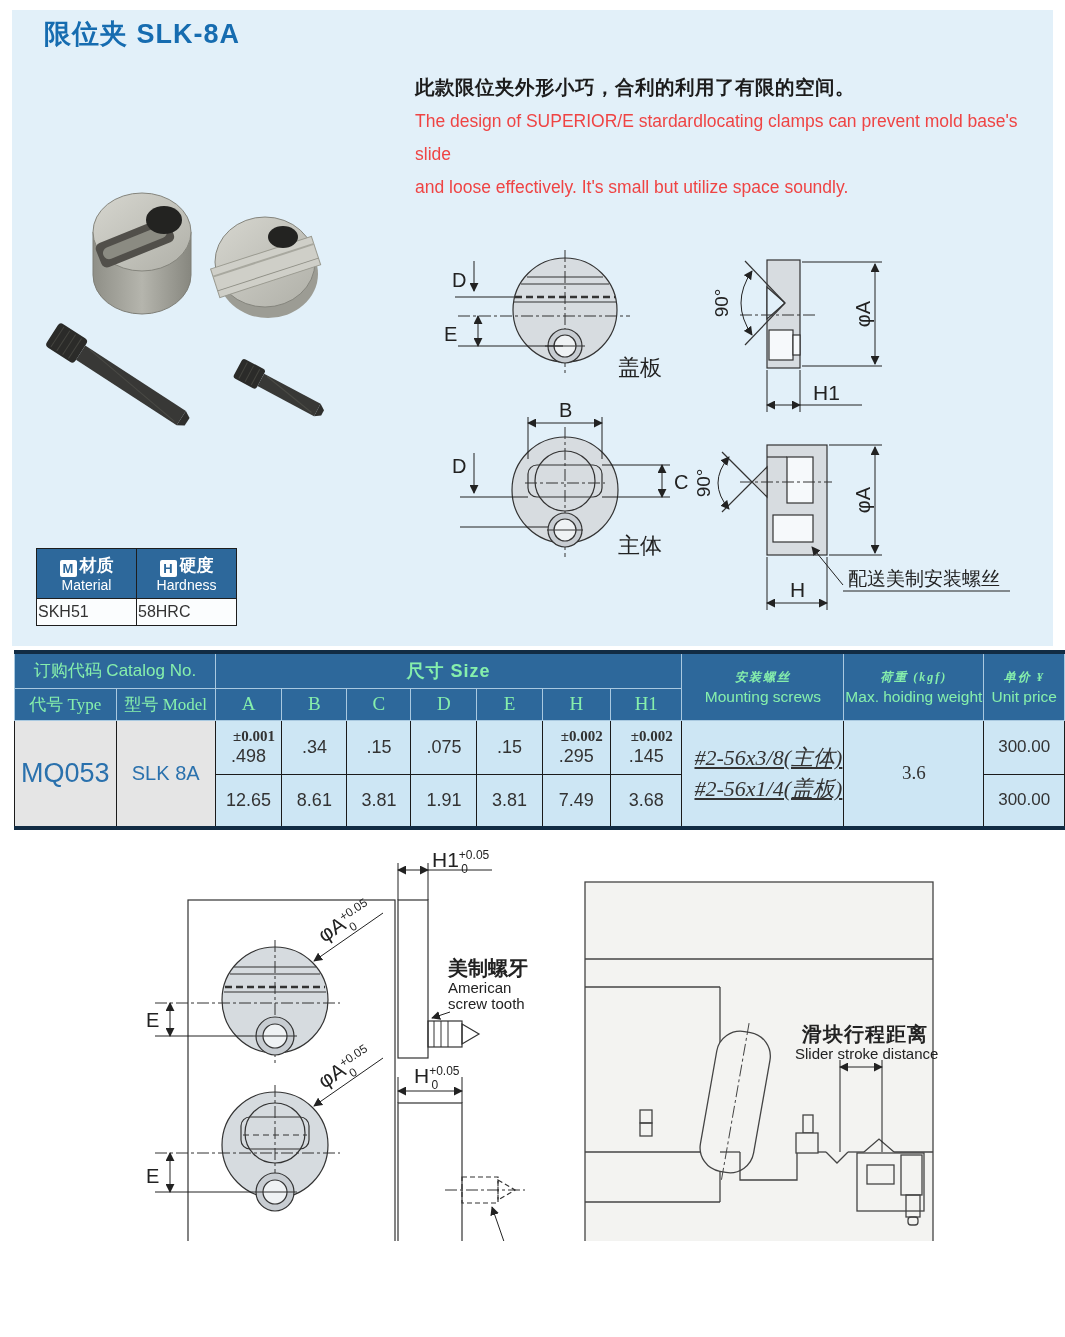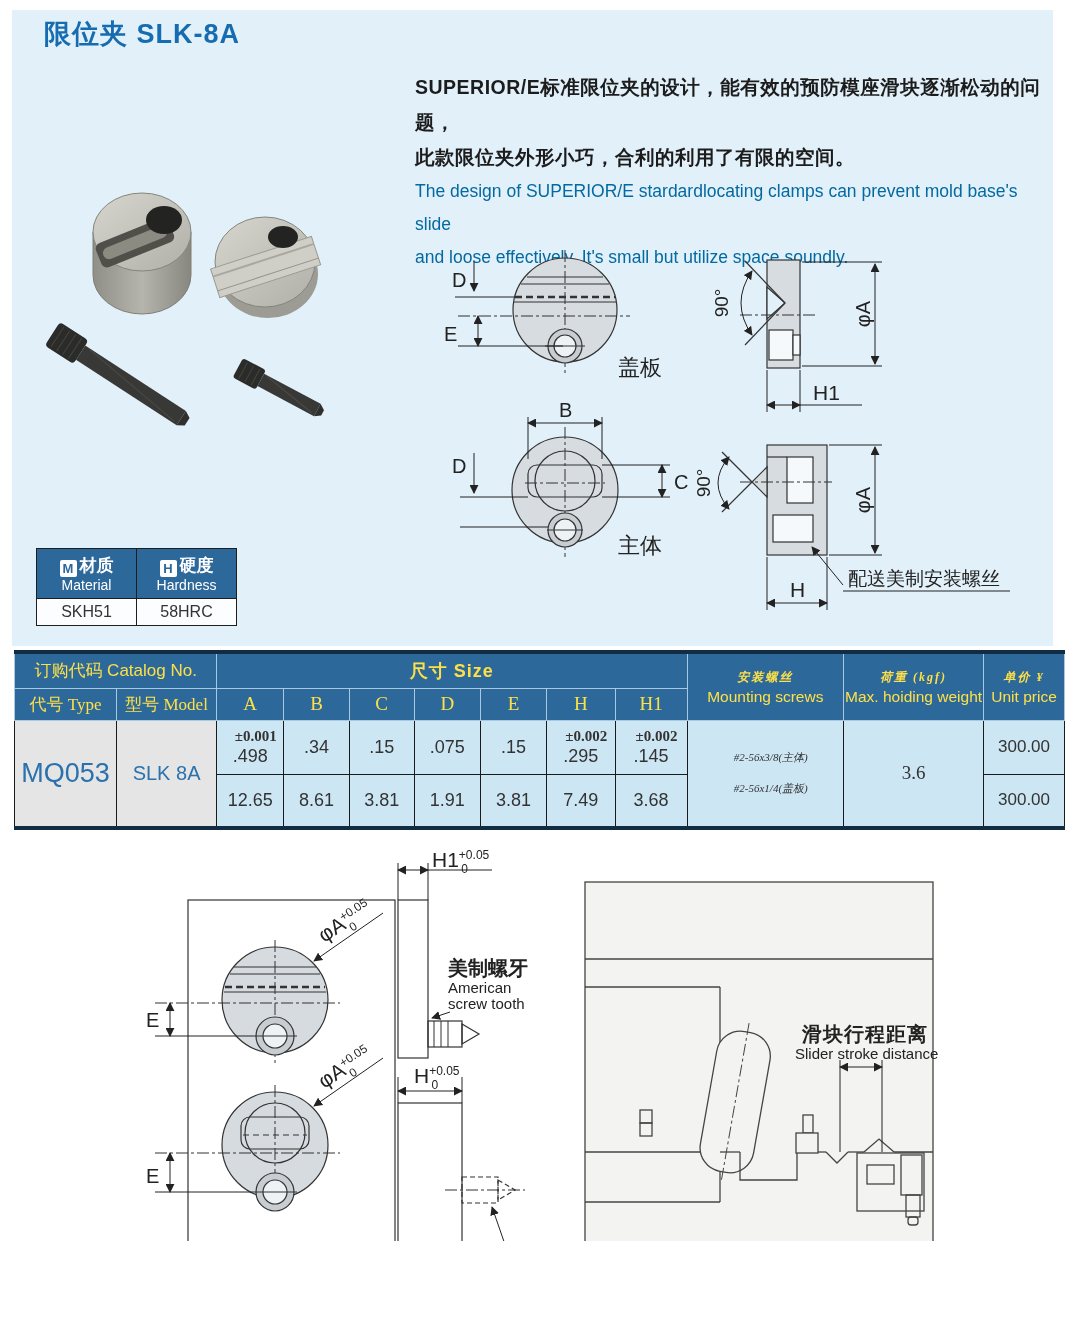--- a/index.html
+++ b/index.html
@@ -3,62 +3,61 @@
 <meta charset="utf-8">
 <style>
   html,body{margin:0;padding:0;background:#fff;}
   .page{position:relative;width:1065px;height:1241px;background:#fff;
         font-family:"Liberation Sans",sans-serif;overflow:hidden;}
   .panel{position:absolute;left:12px;top:10px;width:1041px;height:636px;background:#e2f0f9;}
   .title{position:absolute;left:44px;top:16px;font-size:27px;font-weight:bold;color:#166cb0;letter-spacing:1px;}
   .intro{position:absolute;left:415px;top:70px;width:635px;}
   .intro p{margin:0;}
   .intro .zh{font-size:19.5px;font-weight:bold;color:#1c1c1c;line-height:35px;letter-spacing:0.5px;}
-  .intro .en{font-size:17.5px;color:#0369a1;line-height:33px;}
+  .intro .en{font-size:17.5px;color:#ef4444;line-height:33px;}
   .abs{position:absolute;}
   
   .specbox{position:absolute;left:36px;top:548px;border-collapse:collapse;}
   .specbox td{border:1px solid #1e1e1e;}
   .specbox .hd{background:#2d689b;color:#fff;width:97px;height:47px;text-align:center;vertical-align:middle;}
   .specbox .hd .l1{font-size:17px;font-weight:bold;line-height:21px;}
   .specbox .hd .l2{font-size:14px;line-height:16px;}
   .badge{display:inline-block;width:17px;height:17px;background:#fff;color:#2d689b;font-size:13px;font-weight:bold;line-height:17px;text-align:center;border-radius:2px;vertical-align:-2px;margin-right:3px;}
-  .specbox .val{background:#fbfdfe;height:24px;text-align:center;font-size:16px;color:#333;}
+  .specbox .val{background:#fbfdfe;height:24px;font-size:16px;color:#333;}
   
   .spec-table{position:absolute;left:14px;top:650px;border-collapse:collapse;table-layout:fixed;
               border:1px solid #15314a;border-top:4px solid #122c44;border-bottom:4px solid #122c44;}
   .spec-table td{overflow:hidden;vertical-align:middle;}
-  .spec-table .hd{background:#2d689b;color:#fde047;border:1px solid #a9c9e0;text-align:center;}
+  .spec-table .hd{background:#2d689b;color:#86efac;border:1px solid #a9c9e0;text-align:center;}
   tr.hr1{height:36px;} tr.hr2{height:32px;font-family:Liberation Serif, serif;} tr.dr{height:54px;}
   .catalog-hd{font-size:17px;} .size-hd{font-size:18px;letter-spacing:1px;font-weight:bold;} .letter-hd{font-size:19px;}
   .two-hd .zh{font-size:12px;font-weight:bold;font-style:italic;font-family:"Liberation Serif",serif;letter-spacing:2px;line-height:20px;}
   .two-hd .en{font-size:15.5px;white-space:nowrap;line-height:19px;}
   .spec-table .blue{background:#cde6f4;border:1px solid #1b1b1b;text-align:center;color:#333;}
   .spec-table .white{background:#e5e5e5;border:1px solid #1b1b1b;text-align:center;}
   .type-val{font-size:27px;color:#2a71ad;}
   .model-val{font-size:20px;color:#2a71ad;}
   .tol{font-size:15px;font-weight:bold;font-family:"Liberation Serif",serif;line-height:19px;margin-left:11px;}
   .ival{font-size:18px;line-height:21px;}
   .mmv{font-size:18px;}
-  .mount{text-align:left;padding-left:12px;font-size:11px;font-style:italic;font-family:"Liberation Serif",serif;color:#222;}
+  .mount{text-align:left;padding-left:12px;font-size:22px;font-style:italic;font-family:"Liberation Serif",serif;color:#222;text-decoration:underline;}
   .mount div{line-height:31px;white-space:nowrap;}
   .weight{font-size:19px;font-family:Liberation Serif, serif;} .price{font-size:17px;}
   svg text{fill:#222;}
 </style>
 </head>
 <body>
 
 <div class="page">
 
   <div class="panel"></div>
 
   <div class="title">限位夹 SLK-8A</div>
 
   <div class="intro">
-    <p class="zh">SUPERIOR/E标准限位夹的设计，能有效的预防模座滑块逐渐松动的问题，</p>
     <p class="zh">此款限位夹外形小巧，合利的利用了有限的空间。</p>
     <p class="en">The design of SUPERIOR/E stardardlocating clamps can prevent mold base's slide</p>
     <p class="en">and loose effectively. It's small but utilize space soundly.</p>
   </div>
 
   <svg class="abs" style="left:40px;top:180px;" width="370" height="270" viewBox="0 0 370 270">
     <defs>
       <linearGradient id="gTop" x1="0" y1="0" x2="1" y2="1">
         <stop offset="0" stop-color="#d6d6cf"></stop>
           <stop offset="1" stop-color="#b0b0a8"></stop>

